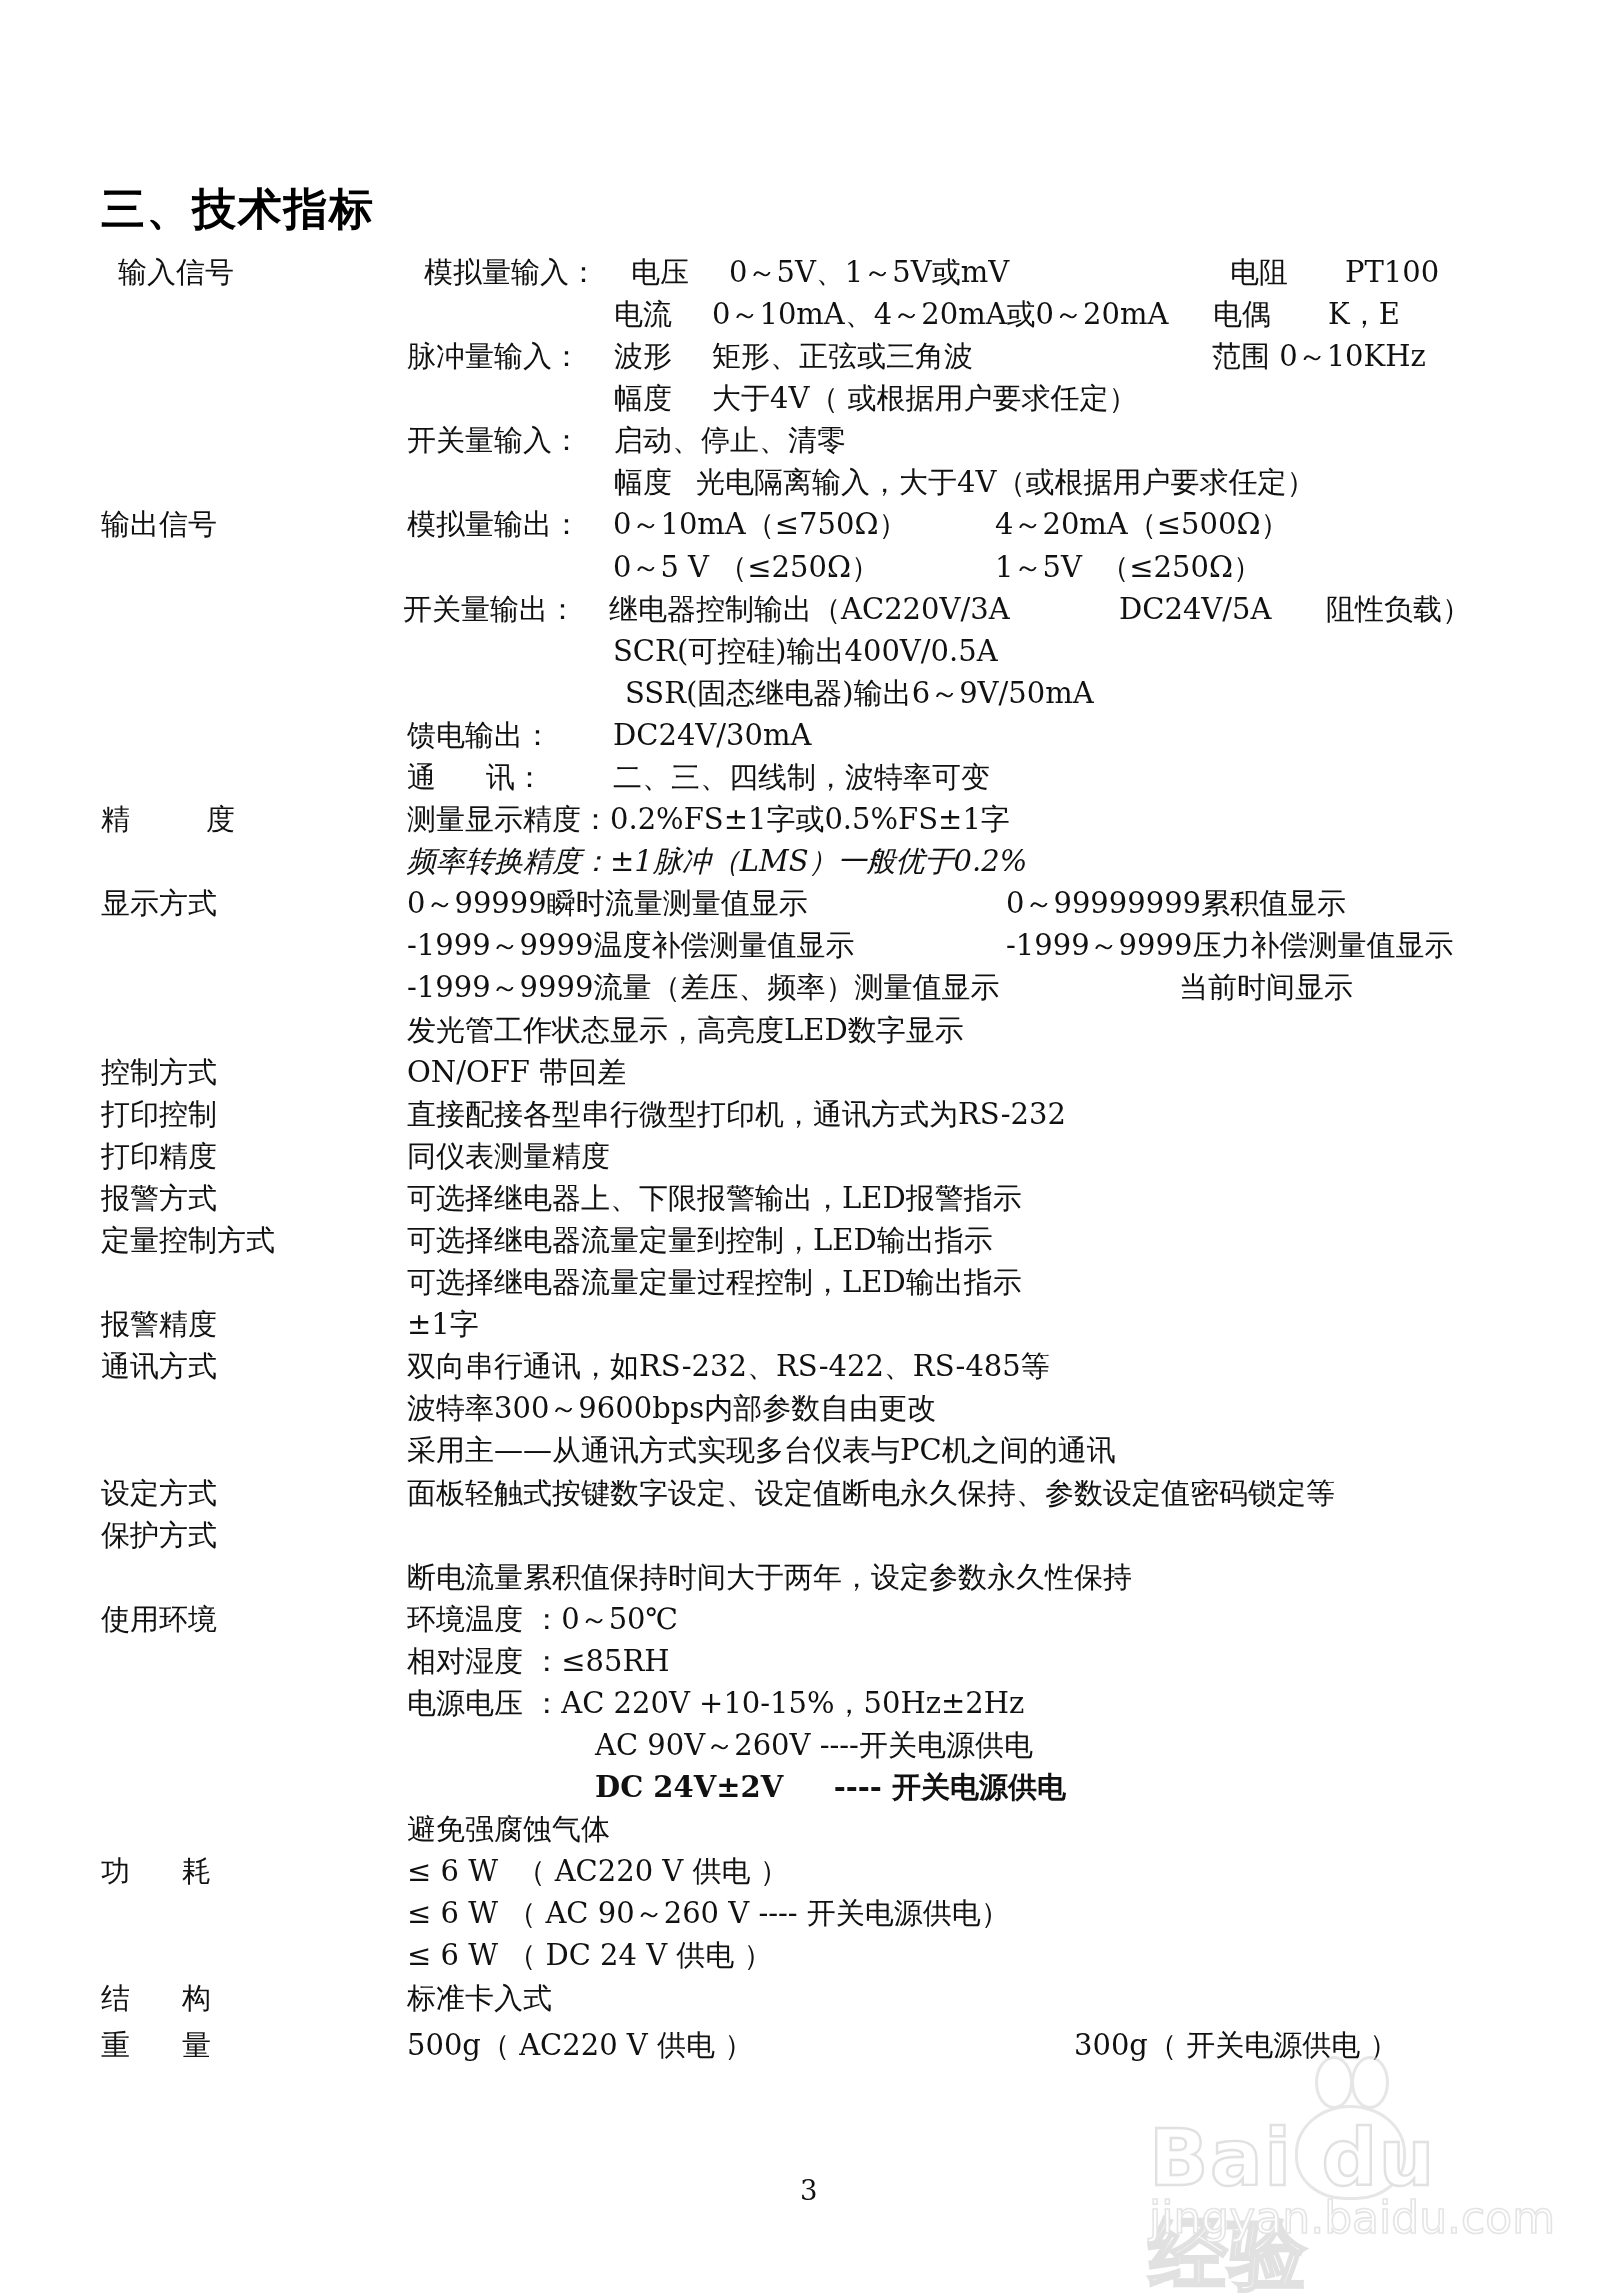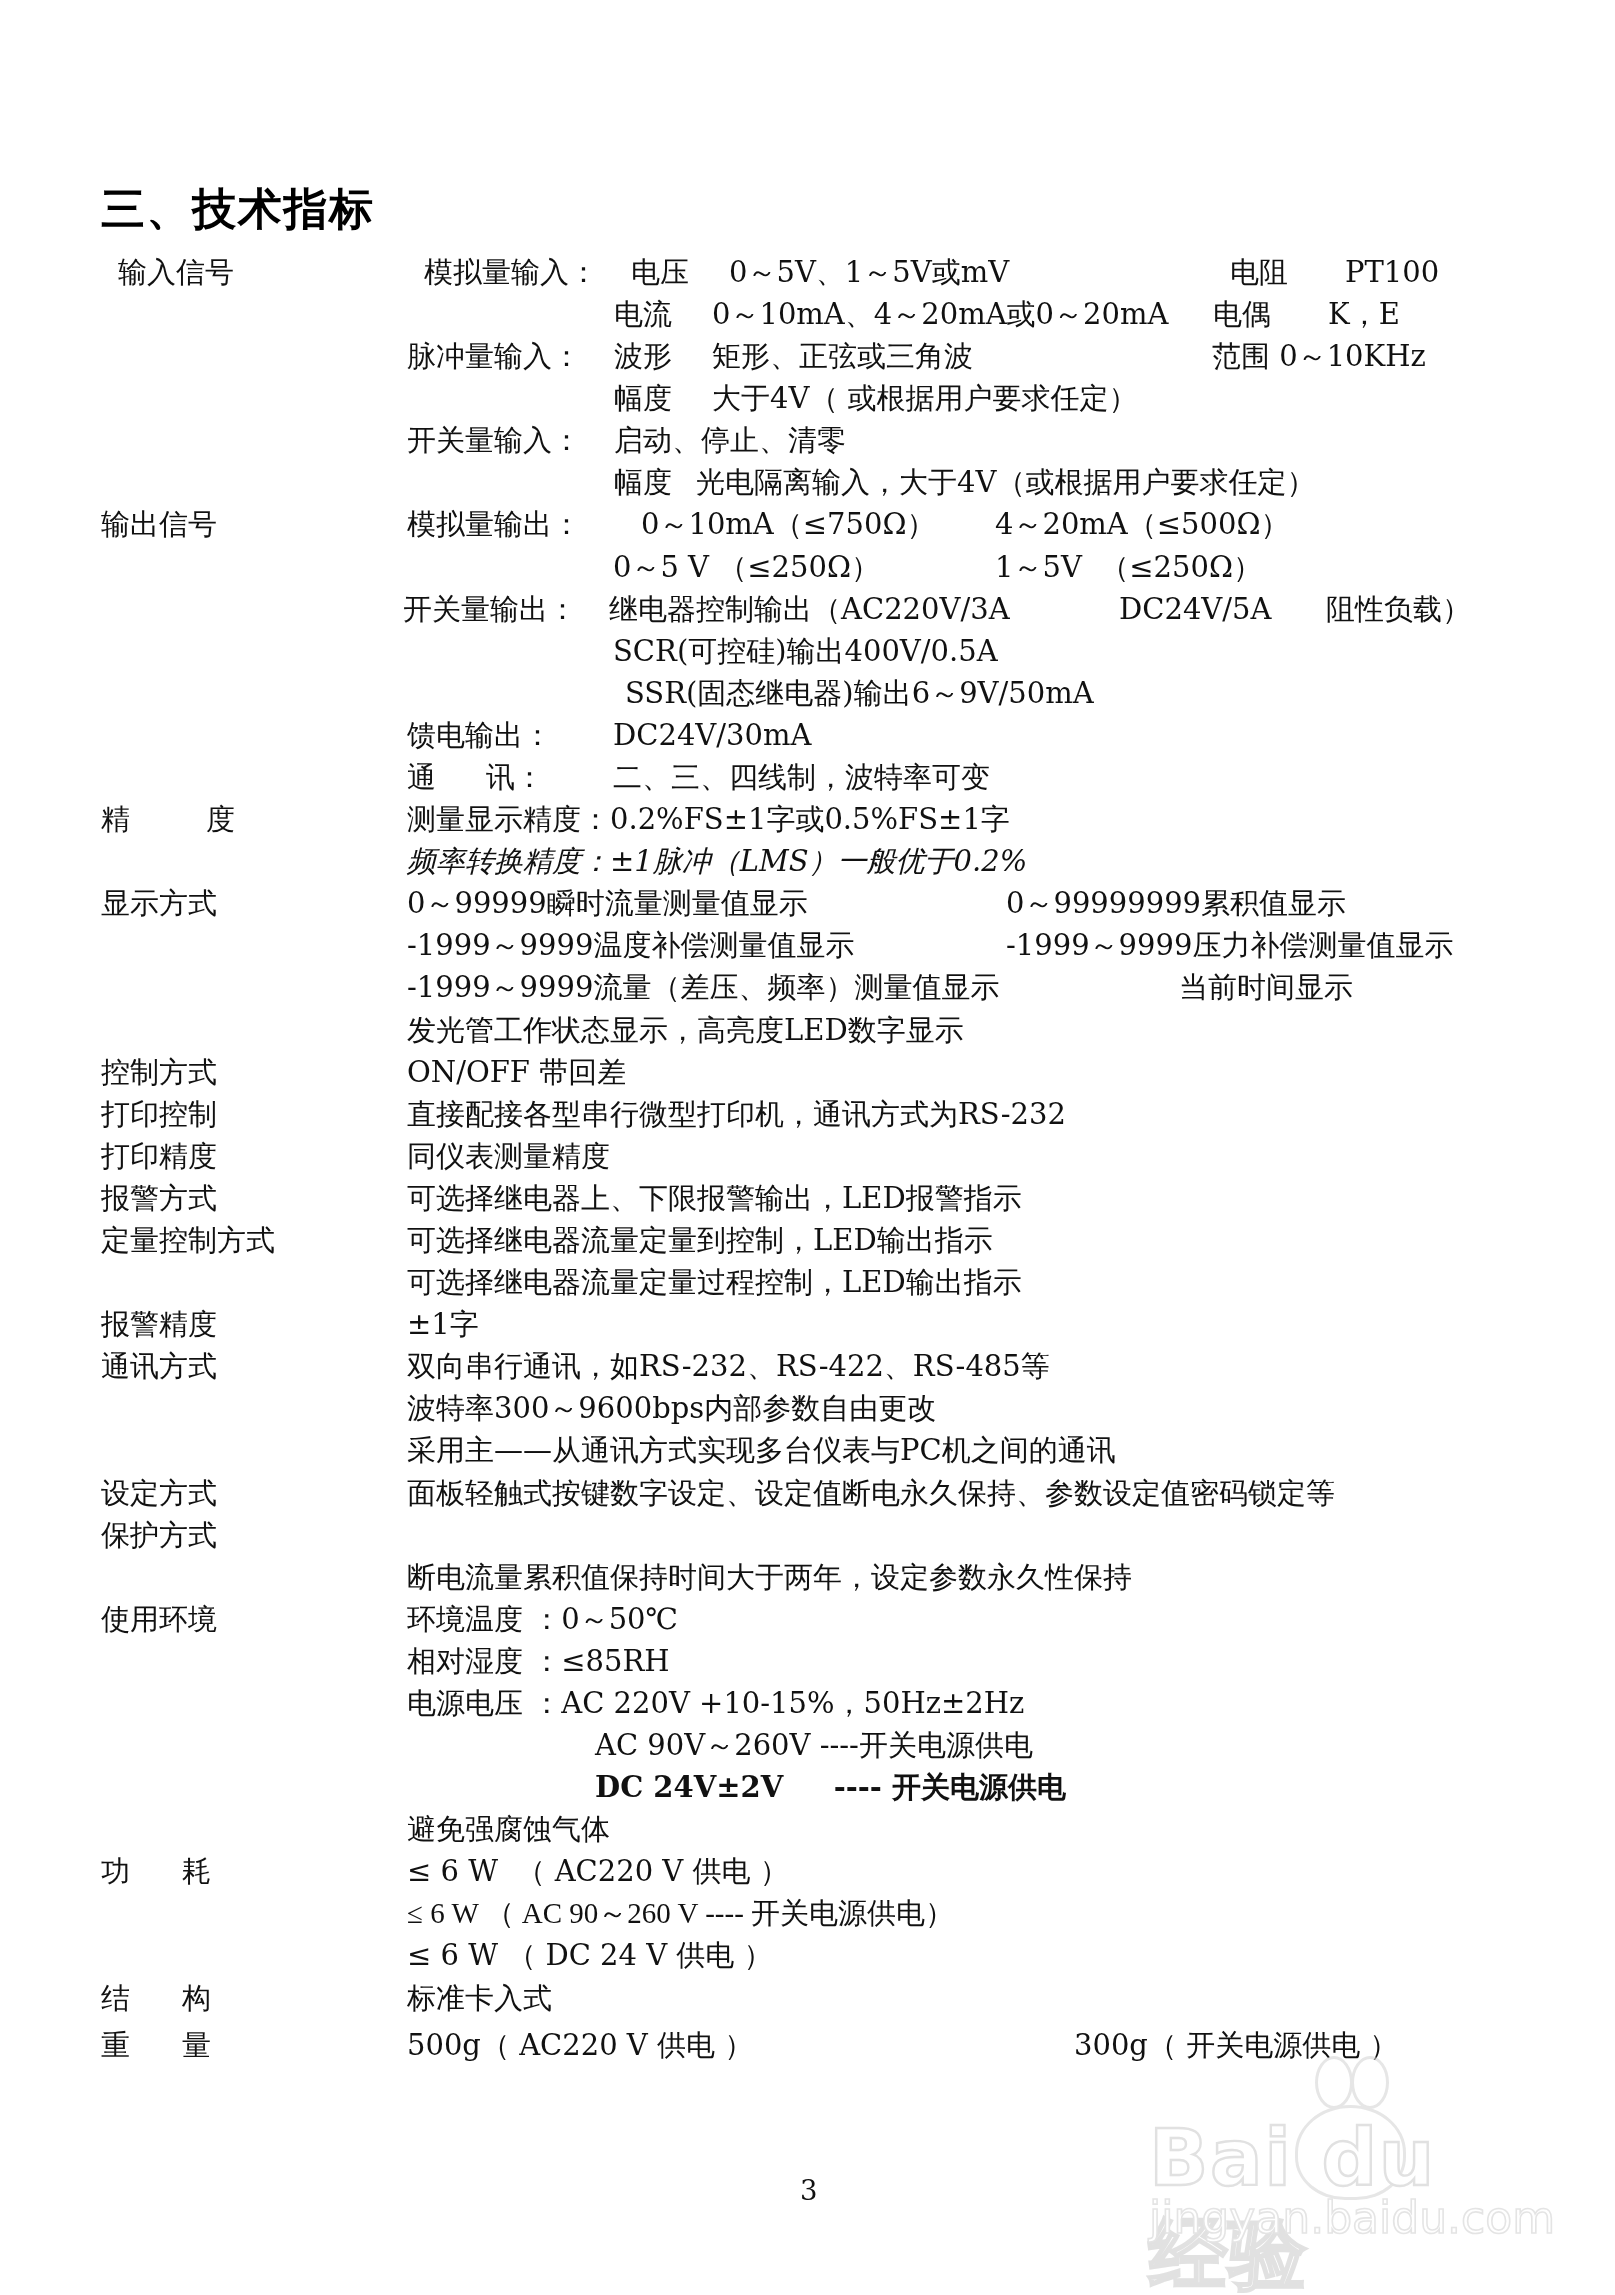--- a/index.html
+++ b/index.html
@@ -51,21 +51,21 @@
         <span class="cell" style="left: 407px;">开关量输入：</span>
         <span class="cell" style="left: 614px;">启动、停止、清零</span>
       </div>
       <div class="row" style="top: 461px;">
         <span class="cell" style="left: 614px;">幅度</span>
         <span class="cell" style="left: 696px;">光电隔离输入，大于4V（或根据用户要求任定）</span>
       </div>
       <div class="row" style="top: 503px;">
         <span class="cell" style="left: 101px;">输出信号</span>
         <span class="cell" style="left: 407px;">模拟量输出：</span>
-        <span class="cell" style="left: 613px; margin-left: 28px;">0～10mA（≤750Ω）</span>
+        <span class="cell" style="left: 613px;">0～10mA（≤750Ω）</span>
         <span class="cell" style="left: 995px;">4～20mA（≤500Ω）</span>
       </div>
       <div class="row" style="top: 546px;">
         <span class="cell" style="left: 613px;">0～5 V （≤250Ω）</span>
         <span class="cell" style="left: 995px;">1～5V  （≤250Ω）</span>
       </div>
       <div class="row" style="top: 588px;">
         <span class="cell" style="left: 403px;">开关量输出：</span>
         <span class="cell" style="left: 609px;">继电器控制输出（AC220V/3A</span>
         <span class="cell" style="left: 1119px;">DC24V/5A</span>
@@ -174,21 +174,21 @@
         <span class="cell" style="left: 595px;">DC 24V±2V     ---- 开关电源供电</span>
       </div>
       <div class="row" style="top: 1808px;">
         <span class="cell" style="left: 407px;">避免强腐蚀气体</span>
       </div>
       <div class="row" style="top: 1850px;">
         <span class="cell" style="left: 101px;">功</span>
         <span class="cell" style="left: 182px;">耗</span>
         <span class="cell" style="left: 407px;">≤ 6 W  （ AC220 V 供电 ）</span>
       </div>
-      <div class="row" style="top: 1892px; font-family: Liberation Serif, serif;">
+      <div class="row" style="top: 1892px;">
         <span class="cell" style="left: 407px;">≤ 6 W （ AC 90～260 V ---- 开关电源供电）</span>
       </div>
       <div class="row" style="top: 1934px;">
         <span class="cell" style="left: 407px;">≤ 6 W （ DC 24 V 供电 ）</span>
       </div>
       <div class="row" style="top: 1977px;">
         <span class="cell" style="left: 101px;">结</span>
         <span class="cell" style="left: 182px;">构</span>
         <span class="cell" style="left: 407px;">标准卡入式</span>
       </div>

